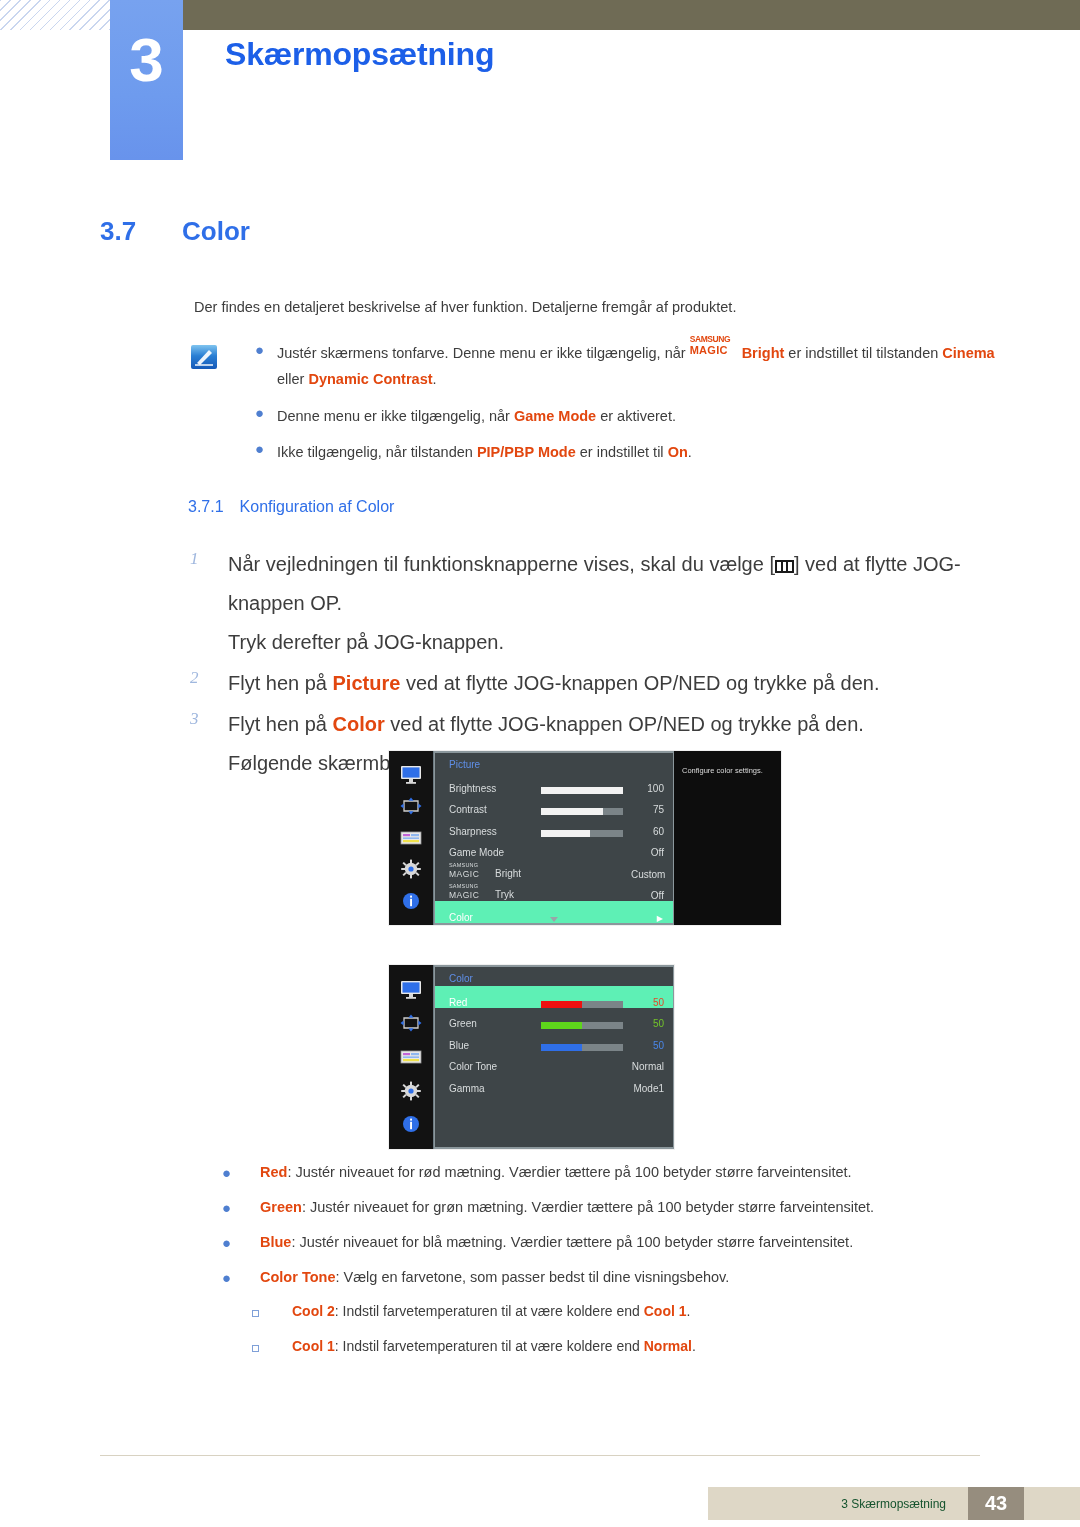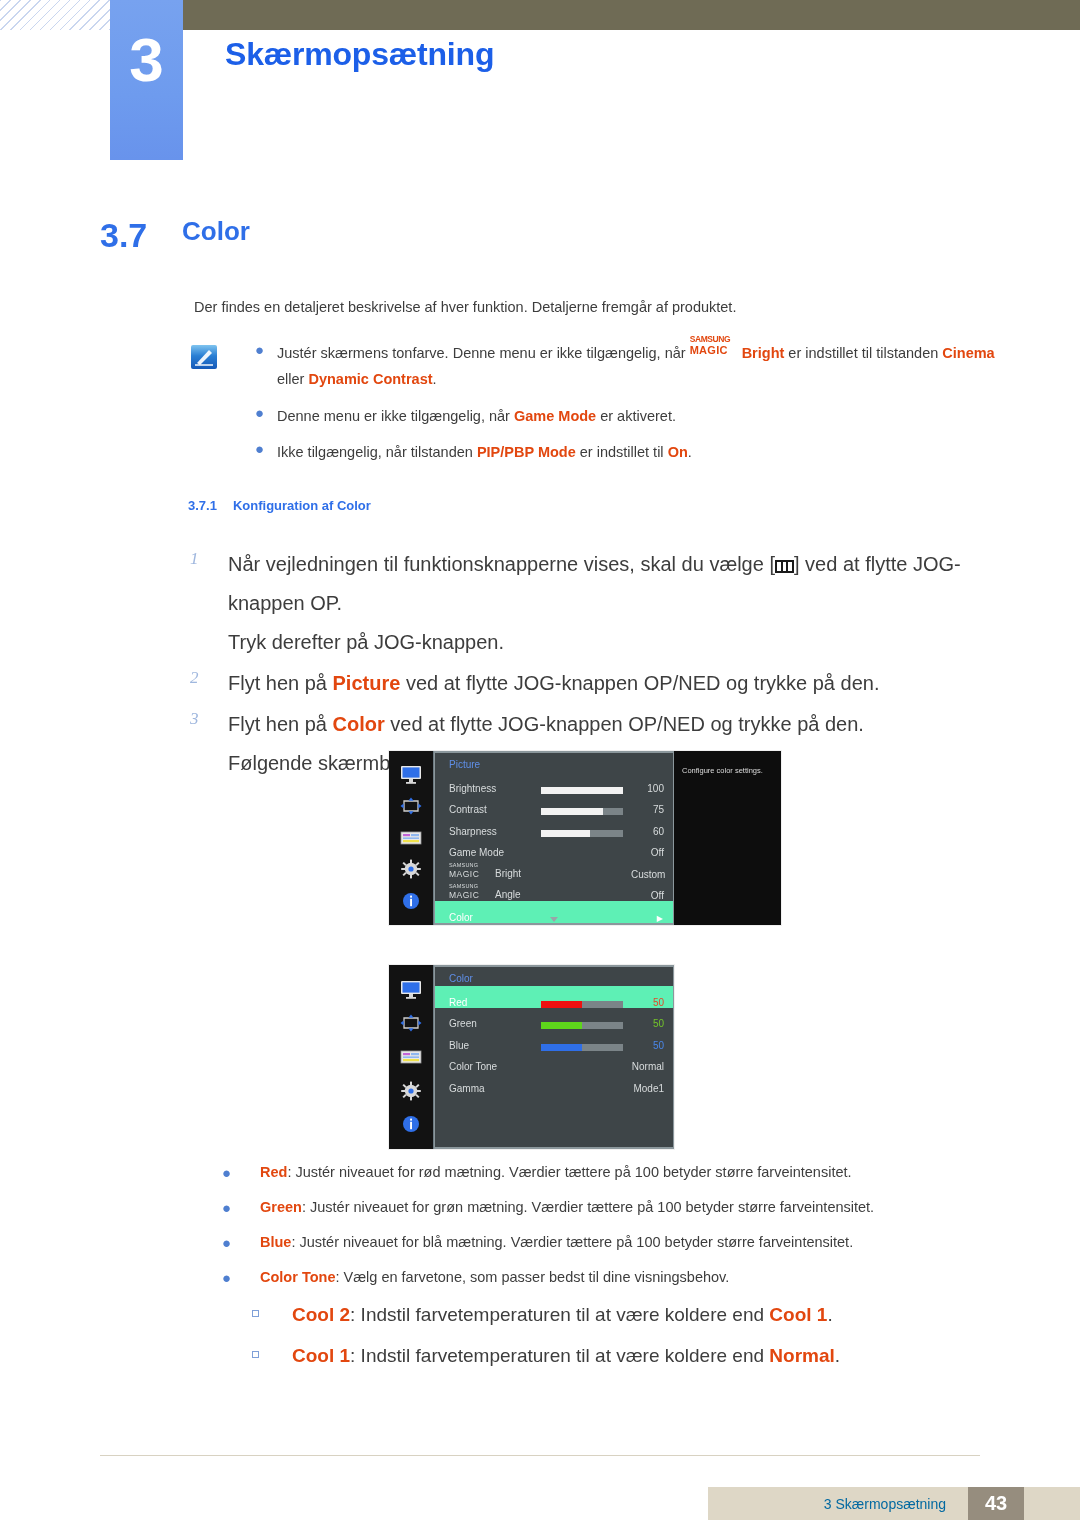--- a/index.html
+++ b/index.html
@@ -34,21 +34,21 @@
   }
   .chapter-title{
     position:absolute;left:225px;top:36px;
     color:#1c5fe8;font-size:32px;font-weight:bold;
     letter-spacing:-0.2px;
   }
 
   
   .sec-num{
     position:absolute;left:100px;top:216px;
-    color:#2f6fe8;font-size:34px;font-weight:bold;
+    color:#2f6fe8;font-size:26px;font-weight:bold;
   }
   .sec-title{
     position:absolute;left:182px;top:216px;
     color:#2f6fe8;font-size:26px;font-weight:bold;
   }
 
   
   .intro{
     position:absolute;left:194px;top:297px;width:820px;
     font-size:14.5px;color:#3d3d3d;line-height:1.45;
@@ -79,21 +79,21 @@
   .magic i{
     position:absolute;left:0;font-style:normal;color:#e2470f;font-weight:bold;
     letter-spacing:-0.4px;line-height:1;
   }
   .magic i.s{top:-9px;font-size:8.5px;}
   .magic i.m{top:1px;font-size:11px;letter-spacing:0.3px;}
 
   
   .subsec{
     position:absolute;left:188px;top:498px;
-    color:#2f6fe8;font-size:13px;font-weight:bold;
+    color:#2f6fe8;font-size:16px;font-weight:normal;
   }
   .subsec .n{margin-right:16px;}
 
   .steps{
     position:absolute;left:190px;top:545px;width:830px;
   }
   .step{
     display:flex;align-items:flex-start;margin-bottom:2px;
   }
   .step-n{
@@ -170,33 +170,33 @@
   .bb{display:flex;align-items:flex-start;margin-bottom:15.5px;}
   .bb .d{color:#4f7fd0;font-size:15px;width:38px;flex:0 0 38px;line-height:19px;}
   .bb .t{font-size:14.5px;color:#3d3d3d;line-height:1.35;flex:1;}
 
   .subbullets{position:absolute;left:252px;top:1302px;width:780px;}
   .sb{display:flex;align-items:flex-start;margin-bottom:15.5px;}
   .sb .d{
     flex:0 0 40px;line-height:19px;
   }
   .sq{display:inline-block;width:7px;height:7px;border:1px solid #7fa0d8;box-sizing:border-box;}
-  .sb .t{font-size:19px;color:#3d3d3d;line-height:1.35;flex:1;}
+  .sb .t{font-size:14px;color:#3d3d3d;line-height:1.35;flex:1;}
 
   
   .footer-line{
     position:absolute;left:100px;top:1455px;width:880px;height:1px;background:#d8d2c2;
   }
   .footer-bar{
     position:absolute;left:708px;top:1487px;width:372px;height:33px;background:#ded7c6;
   }
   .footer-txt{
     position:absolute;left:708px;top:1487px;width:252px;height:33px;
     display:flex;align-items:center;justify-content:flex-end;
-    font-size:14px;color:#0369a1;padding-right:14px;box-sizing:border-box;text-align:right;
+    font-size:12px;color:#14532d;padding-right:14px;box-sizing:border-box;text-align:right;
   }
   .footer-pg{
     position:absolute;left:968px;top:1487px;width:56px;height:33px;background:#968d7e;
     display:flex;align-items:center;justify-content:center;
     color:#ffffff;font-size:20px;font-weight:bold;
   }
 </style>
 </head>
 <body>
 
@@ -340,21 +340,21 @@
           <span class="osd-label">Game Mode</span>
           <span class="osd-bar" style="background:transparent"></span>
           <span class="osd-val">Off</span>
         </div>
         <div class="osd-row">
           <span class="osd-label"><span class="mg"><i class="s">SAMSUNG</i><i class="m">MAGIC</i><b>Bright</b></span></span>
           <span class="osd-bar" style="background:transparent"></span>
           <span class="osd-val">Custom</span>
         </div>
         <div class="osd-row">
-          <span class="osd-label"><span class="mg"><i class="s">SAMSUNG</i><i class="m">MAGIC</i><b>Angle</b></span></span>
+          <span class="osd-label"><span class="mg"><i class="s">SAMSUNG</i><i class="m">MAGIC</i><b>Tryk</b></span></span>
           <span class="osd-bar" style="background:transparent"></span>
           <span class="osd-val">Off</span>
         </div>
         <div class="osd-row hl">
           <span class="osd-label">Color</span>
           <span class="osd-bar" style="background:transparent"></span>
           <span class="osd-arrow">▶</span>
         </div>
       </div>
     <div class="osd-caret"></div>

